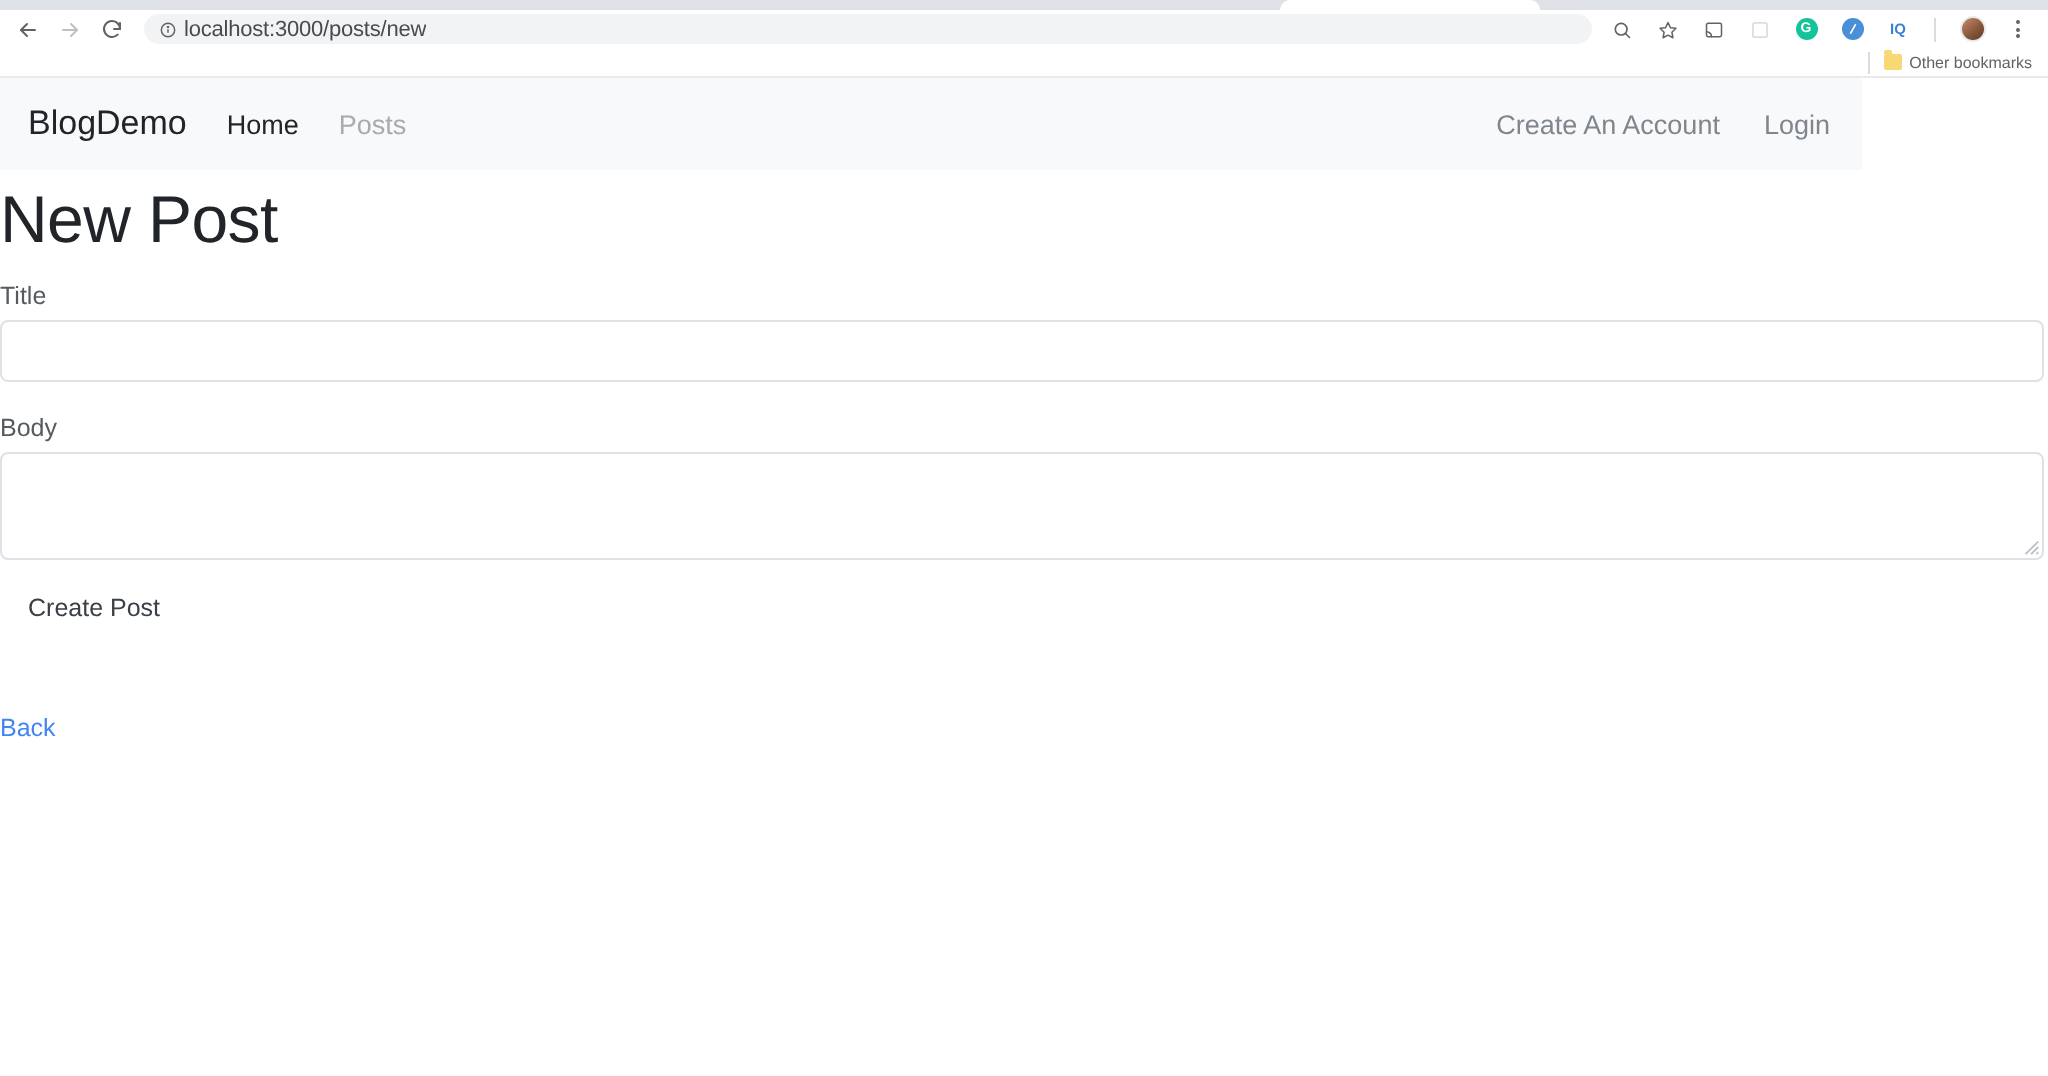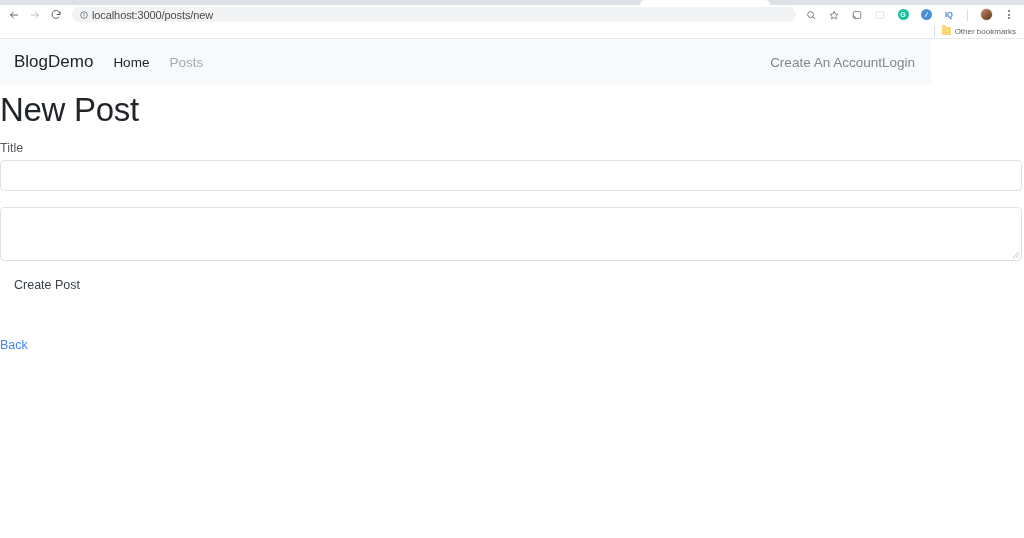--- a/index.html
+++ b/index.html
@@ -157,21 +157,21 @@
     font-family: "Liberation Sans", sans-serif;
   }
   .nav-links { display: flex; gap: 20px; }
   .nav-link {
     font-size: 13.5px;
     color: #212529;
     cursor: pointer;
     text-decoration: none;
   }
   .nav-link.muted { color: #a6abb0; }
-  .nav-right { margin-left: auto; display: flex; align-items: flex-end; }
+  .nav-right { margin-left: auto; display: flex; align-items: flex-end; gap: 22px; }
   .nav-right .nav-link { color: #7e868e; }
 
   .content { padding: 0; }
 
   .page-title {
     font-size: 33px;
     font-weight: normal;
     color: #212529;
     margin: 6px 0 12px 0;
     line-height: 1.15;
@@ -356,20 +356,21 @@
       <a class="nav-link">Login</a>
     </div>
   </div>
 
   <div class="content">
     <h1 class="page-title">New Post</h1>
 
     <label class="form-label">Title</label>
     <input class="text-input" type="text" value="" style="">
 
+    <label class="form-label">Body</label>
     <div class="textarea-wrap">
       <textarea class="text-area" style=""></textarea>
       <svg class="resize-grip" viewBox="0 0 10 10">
         <line x1="9" y1="2" x2="2" y2="9" stroke="#b9bfc6" stroke-width="1"></line>
         <line x1="9" y1="5" x2="5" y2="9" stroke="#b9bfc6" stroke-width="1"></line>
         <line x1="9" y1="8" x2="8" y2="9" stroke="#b9bfc6" stroke-width="1"></line>
       </svg>
     </div>
 
     <div>

